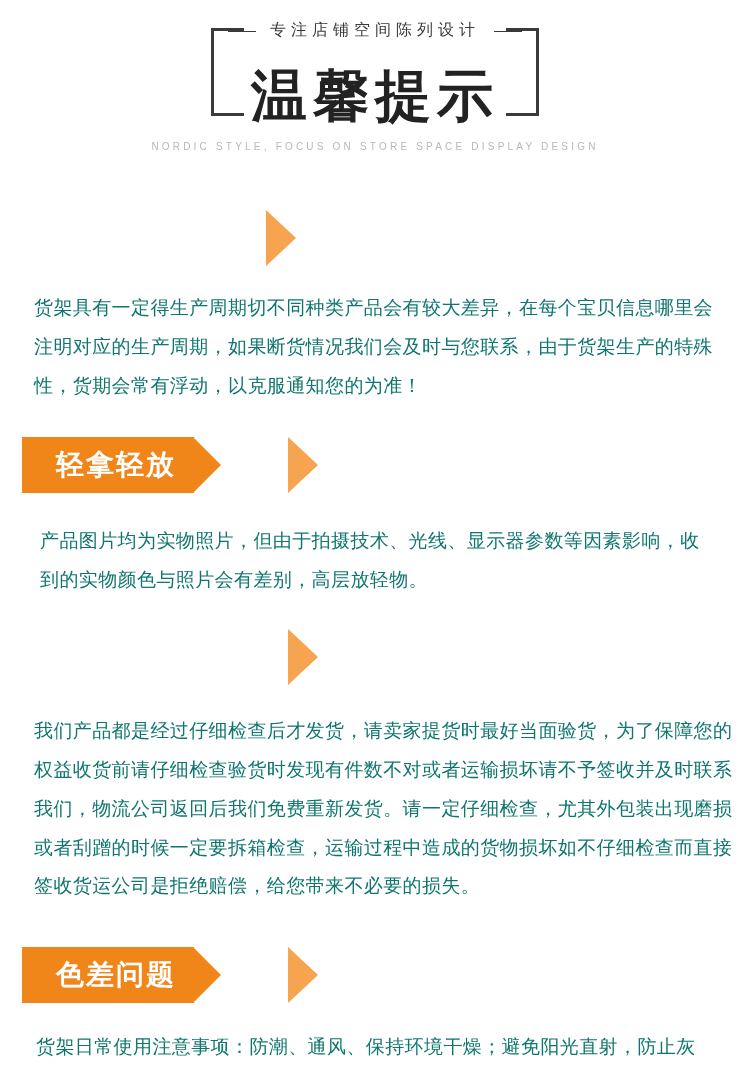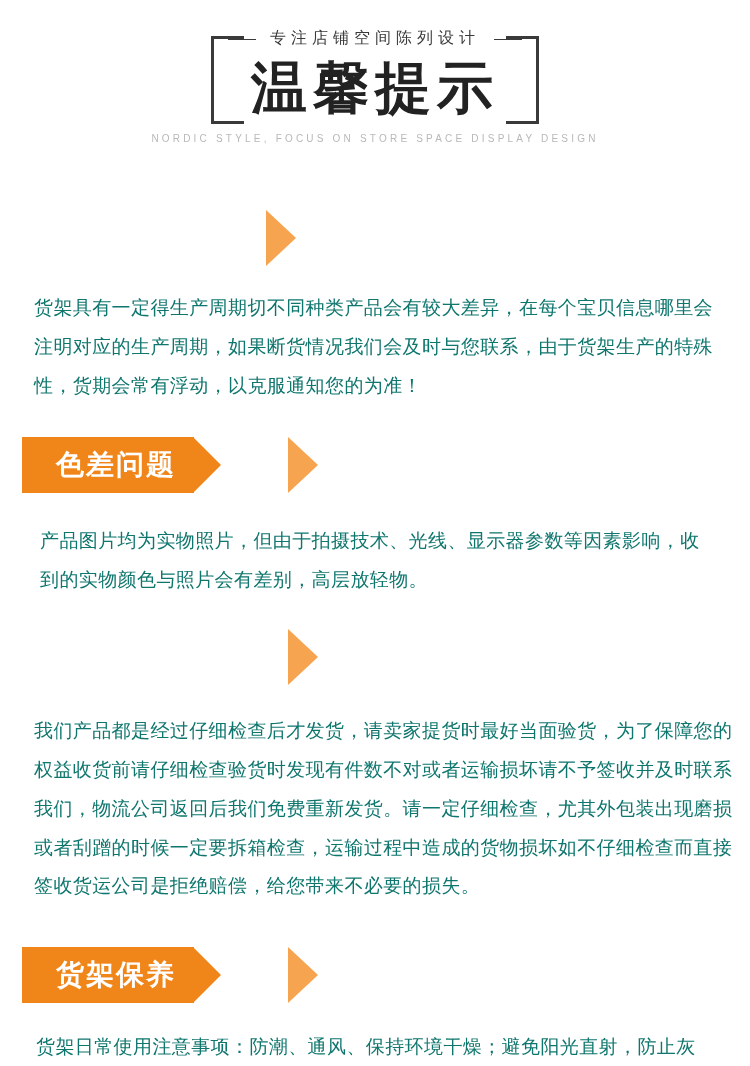--- a/index.html
+++ b/index.html
@@ -18,21 +18,21 @@
   .page {
     position: relative;
     width: 750px;
     height: 1066px;
     background: #ffffff;
   }
 
   
   .header {
     position: relative;
-    padding-top: 22px;
+    padding-top: 14px;
     height: 148px;
     box-sizing: border-box;
     text-align: center;
   }
   .header-inner {
     position: relative;
     display: inline-block;
     padding: 6px 46px 0 46px;
   }
   .bracket {
@@ -70,21 +70,21 @@
   }
   .sub-top::before { left: -32px; }
   .sub-top::after { right: -32px; }
 
   .main-title {
     font-size: 56px;
     font-weight: bold;
     letter-spacing: 6px;
     color: #222222;
     line-height: 1.25;
-    margin-top: 4px;
+    margin-top: 20px;
     font-family: "DejaVu Sans", "Liberation Sans", sans-serif;
   }
   .sub-bottom {
     margin-top: 10px;
     font-size: 10px;
     letter-spacing: 3.2px;
     color: #b8b8b8;
     font-family: "Liberation Sans", sans-serif;
   }
 
@@ -171,34 +171,34 @@
 
   <div class="section sec1">
     <div class="label-row">
       <span class="banner-tail" style="left:266px;"></span>
     </div>
     <div class="body-text pad-a">货架具有一定得生产周期切不同种类产品会有较大差异，在每个宝贝信息哪里会注明对应的生产周期，如果断货情况我们会及时与您联系，由于货架生产的特殊性，货期会常有浮动，以克服通知您的为准！</div>
   </div>
 
   <div class="section sec2">
     <div class="label-row">
+      <span class="banner">轻拿轻放</span>
+      <span class="banner-tail" style="left:288px;"></span>
+    </div>
+    <div class="body-text pad-b">产品图片均为实物照片，但由于拍摄技术、光线、显示器参数等因素影响，收到的实物颜色与照片会有差别，高层放轻物。</div>
+  </div>
+
+  <div class="section sec3">
+    <div class="label-row">
+      <span class="banner-tail" style="left:288px;"></span>
+    </div>
+    <div class="body-text pad-c">我们产品都是经过仔细检查后才发货，请卖家提货时最好当面验货，为了保障您的权益收货前请仔细检查验货时发现有件数不对或者运输损坏请不予签收并及时联系我们，物流公司返回后我们免费重新发货。请一定仔细检查，尤其外包装出现磨损或者刮蹭的时候一定要拆箱检查，运输过程中造成的货物损坏如不仔细检查而直接签收货运公司是拒绝赔偿，给您带来不必要的损失。</div>
+  </div>
+
+  <div class="section sec4">
+    <div class="label-row">
       <span class="banner">色差问题</span>
       <span class="banner-tail" style="left:288px;"></span>
     </div>
-    <div class="body-text pad-b">产品图片均为实物照片，但由于拍摄技术、光线、显示器参数等因素影响，收到的实物颜色与照片会有差别，高层放轻物。</div>
-  </div>
-
-  <div class="section sec3">
-    <div class="label-row">
-      <span class="banner-tail" style="left:288px;"></span>
-    </div>
-    <div class="body-text pad-c">我们产品都是经过仔细检查后才发货，请卖家提货时最好当面验货，为了保障您的权益收货前请仔细检查验货时发现有件数不对或者运输损坏请不予签收并及时联系我们，物流公司返回后我们免费重新发货。请一定仔细检查，尤其外包装出现磨损或者刮蹭的时候一定要拆箱检查，运输过程中造成的货物损坏如不仔细检查而直接签收货运公司是拒绝赔偿，给您带来不必要的损失。</div>
-  </div>
-
-  <div class="section sec4">
-    <div class="label-row">
-      <span class="banner">货架保养</span>
-      <span class="banner-tail" style="left:288px;"></span>
-    </div>
     <div class="body-text pad-d">货架日常使用注意事项：防潮、通风、保持环境干燥；避免阳光直射，防止灰尘、保持滋润；不要超载、超高、超宽、高层放轻物、低层放重物；轻拿轻放，避免硬物划伤；定期进行保养。</div>
   </div>
 
 </div>
 
 </body></html>

